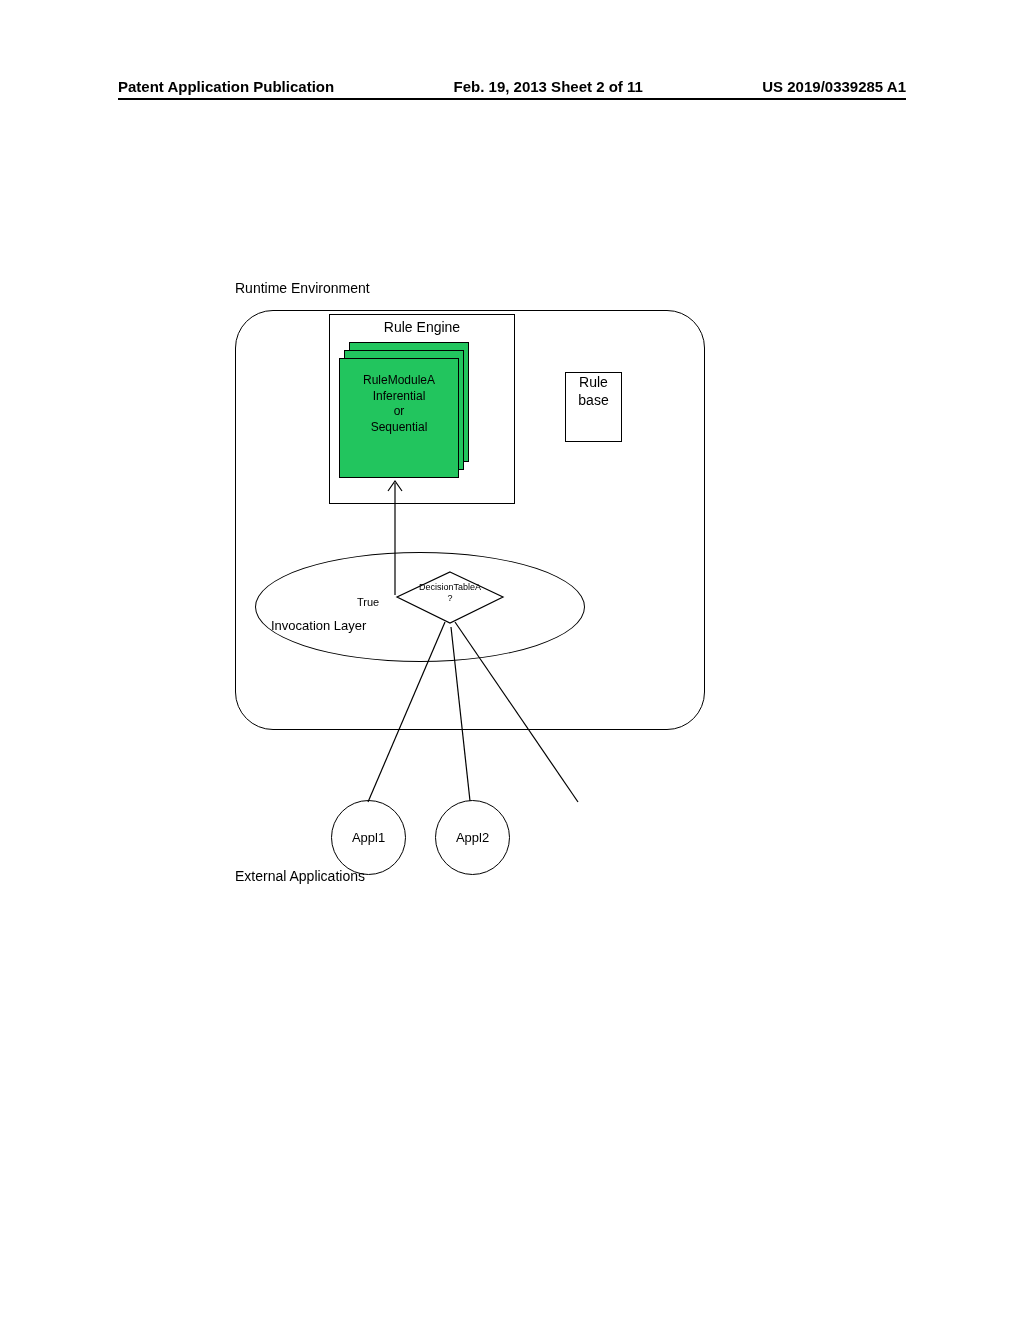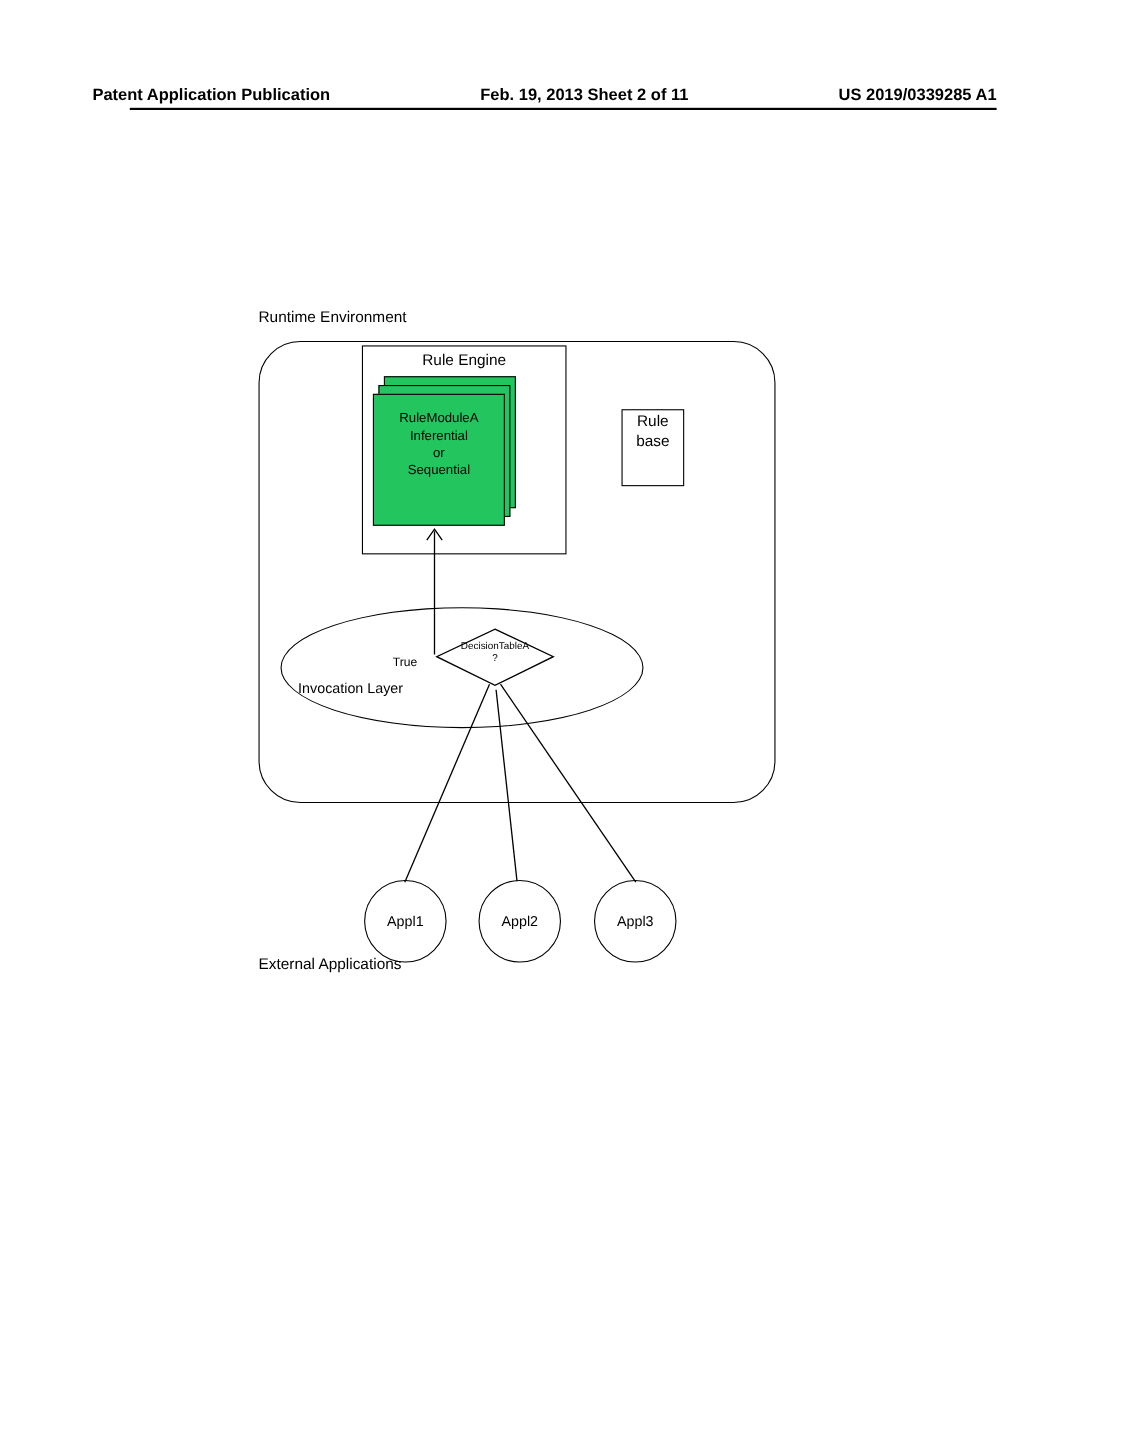--- a/index.html
+++ b/index.html
@@ -13,21 +13,21 @@
   }
   .header {
     position: absolute;
     top: 78px;
     left: 0;
     width: 1024px;
     display: flex;
     justify-content: space-between;
     font-size: 15px;
     font-weight: bold;
-    padding: 0 118px 0 84px;
+    padding: 0 118px 0 118px;
   }
   .header-line {
     position: absolute;
     top: 98px;
     left: 118px;
     width: 788px;
     height: 2px;
     background: #000;
   }
   .diagram-area {
@@ -253,20 +253,17 @@
   <svg class="connector" style="top:340px; left:215px; width:140px; height:190px;">
     <line x1="5" y1="2" x2="128" y2="182"></line>
   </svg>
 
   <div class="app-circle app1">
       <span>Appl1</span>
     </div>
   <div class="app-circle app2">
       <span>Appl2</span>
     </div>
-  <div class="app-circle app3">
-      <span>Appl3</span>
-    </div>
 
   <div class="ext-apps-title">External Applications</div>
 
 
 </div>
 
 </body></html>

